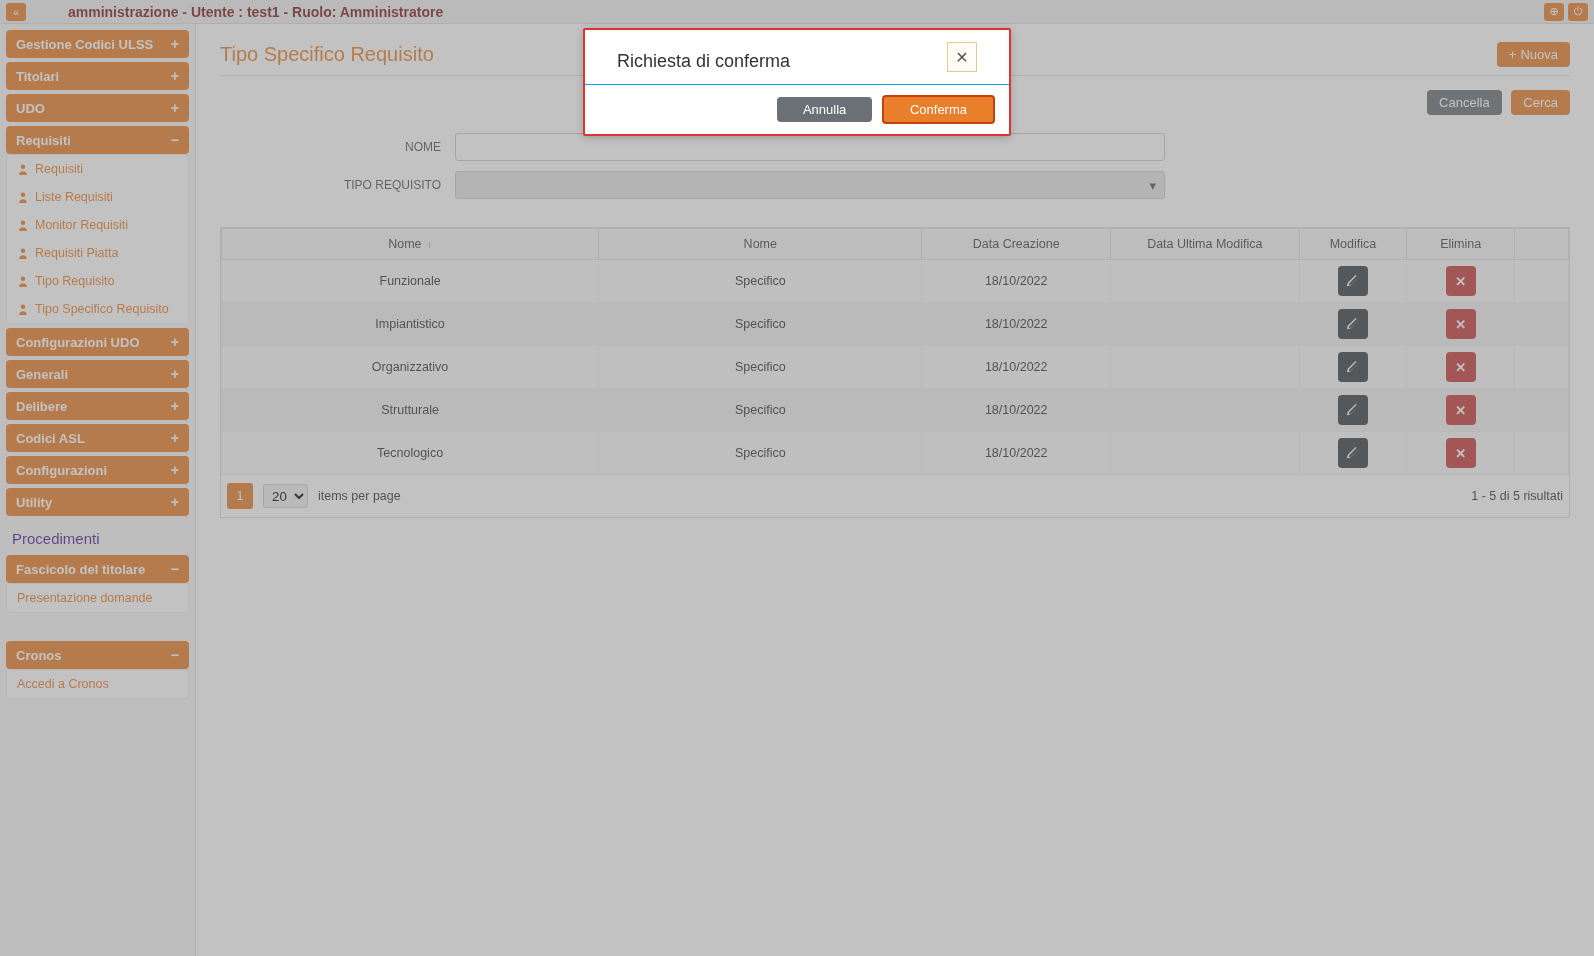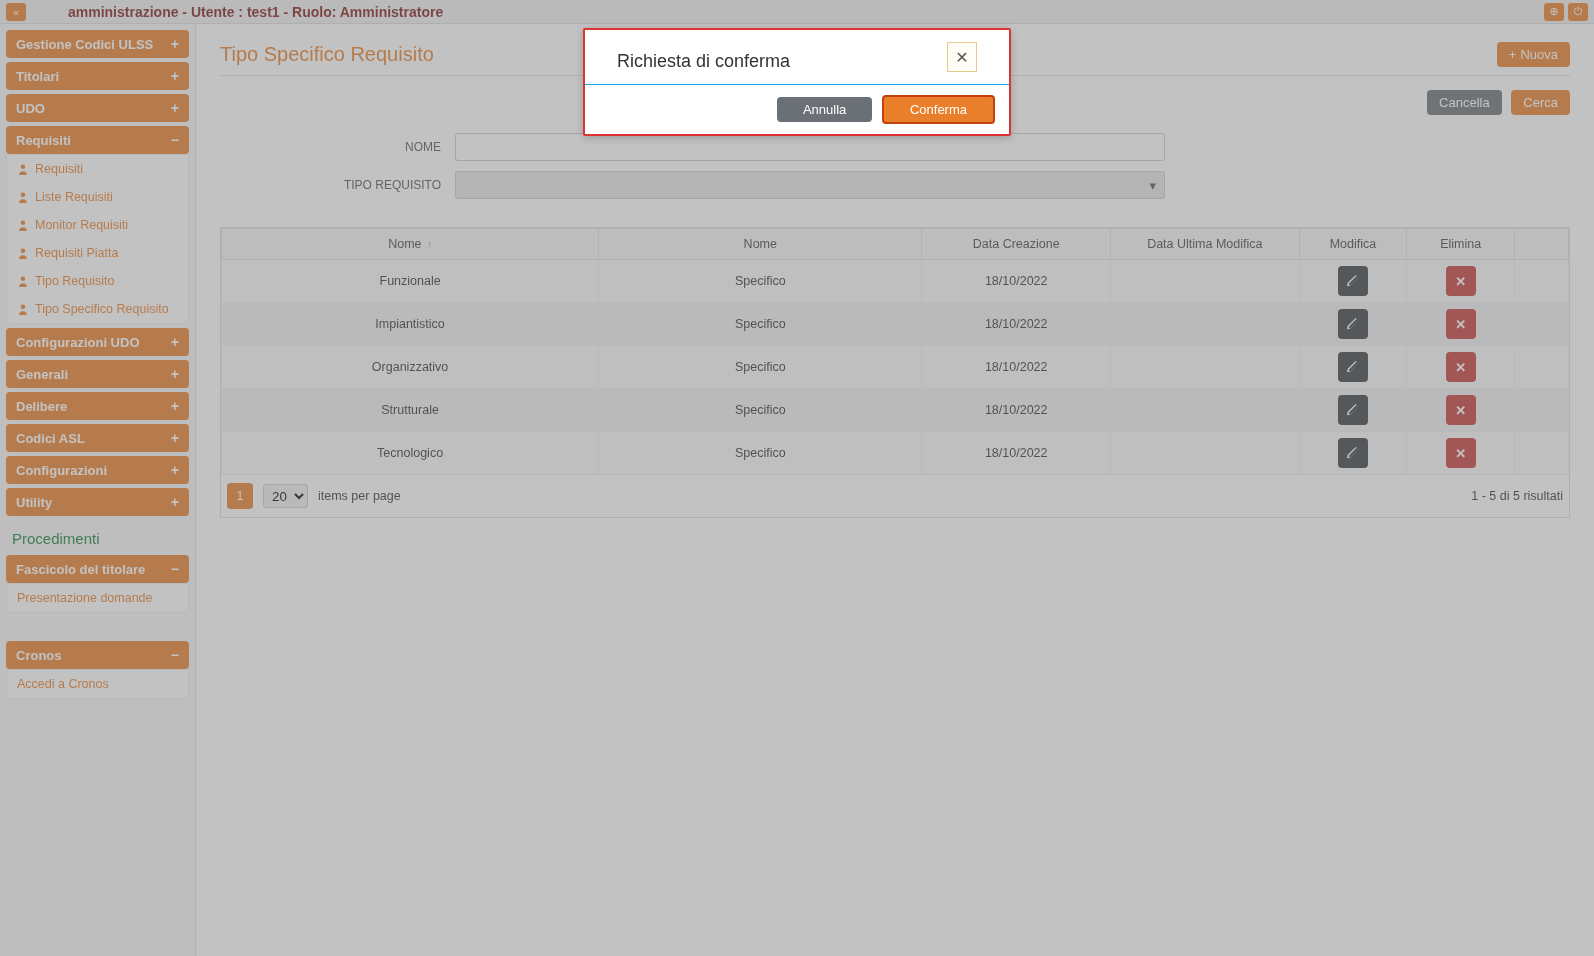--- a/index.html
+++ b/index.html
@@ -9,21 +9,21 @@
 .header-title { color: #7f1d1d; font-weight: bold; font-size: 14px; flex: 1; margin-left: 36px; }
 .header-icon { background: #e97f2b; color: #fff; width: 20px; height: 18px; display: flex; align-items: center; justify-content: center; border-radius: 3px; margin-left: 4px; cursor: pointer; font-size: 11px; }
 .layout { display: flex; height: calc(100vh - 24px); }
 .sidebar { width: 196px; background: #f8f8f8; border-right: 1px solid #e0e0e0; padding: 6px; overflow-y: auto; }
 .sidebar-section { margin-bottom: 4px; }
 .sidebar-header { background: #e97f2b; color: #fff; padding: 6px 10px; border-radius: 4px; display: flex; justify-content: space-between; align-items: center; font-weight: 600; cursor: pointer; font-size: 13px; }
 .sidebar-header .tog { font-weight: bold; font-size: 14px; }
 .sidebar-items { background: #fff; border: 1px solid #eee; border-radius: 0 0 4px 4px; }
 .sidebar-item { padding: 7px 10px; color: #e97f2b; cursor: pointer; font-size: 12.5px; display: flex; align-items: center; gap: 6px; }
 .sidebar-item-icon { width: 12px; height: 12px; display: inline-block; }
-.section-title-plain { color: #15803d; font-size: 15px; padding: 10px 6px 8px 6px; font-weight: 500; }
+.section-title-plain { color: #4c1d95; font-size: 15px; padding: 10px 6px 8px 6px; font-weight: 500; }
 .main { flex: 1; padding: 18px 24px; position: relative; overflow-y: auto; }
 .page-title-row { display: flex; justify-content: space-between; align-items: center; margin-bottom: 8px; }
 .page-title { color: #e97f2b; font-size: 20px; font-weight: 500; }
 .btn { border: none; border-radius: 4px; padding: 5px 12px; cursor: pointer; font-size: 13px; display: inline-flex; align-items: center; gap: 4px; }
 .btn-orange { background: #e97f2b; color: #fff; }
 .btn-gray { background: #6a7075; color: #fff; }
 .btn-dark { background: #3a3e42; color: #fff; width: 30px; height: 30px; justify-content: center; padding: 0; }
 .btn-red { background: #c73b3b; color: #fff; width: 30px; height: 30px; justify-content: center; padding: 0; font-weight: bold; }
 .hr { border: none; border-top: 1px solid #e0e0e0; margin: 6px 0 14px 0; }
 .filter-row { display: flex; align-items: center; margin-bottom: 10px; }

